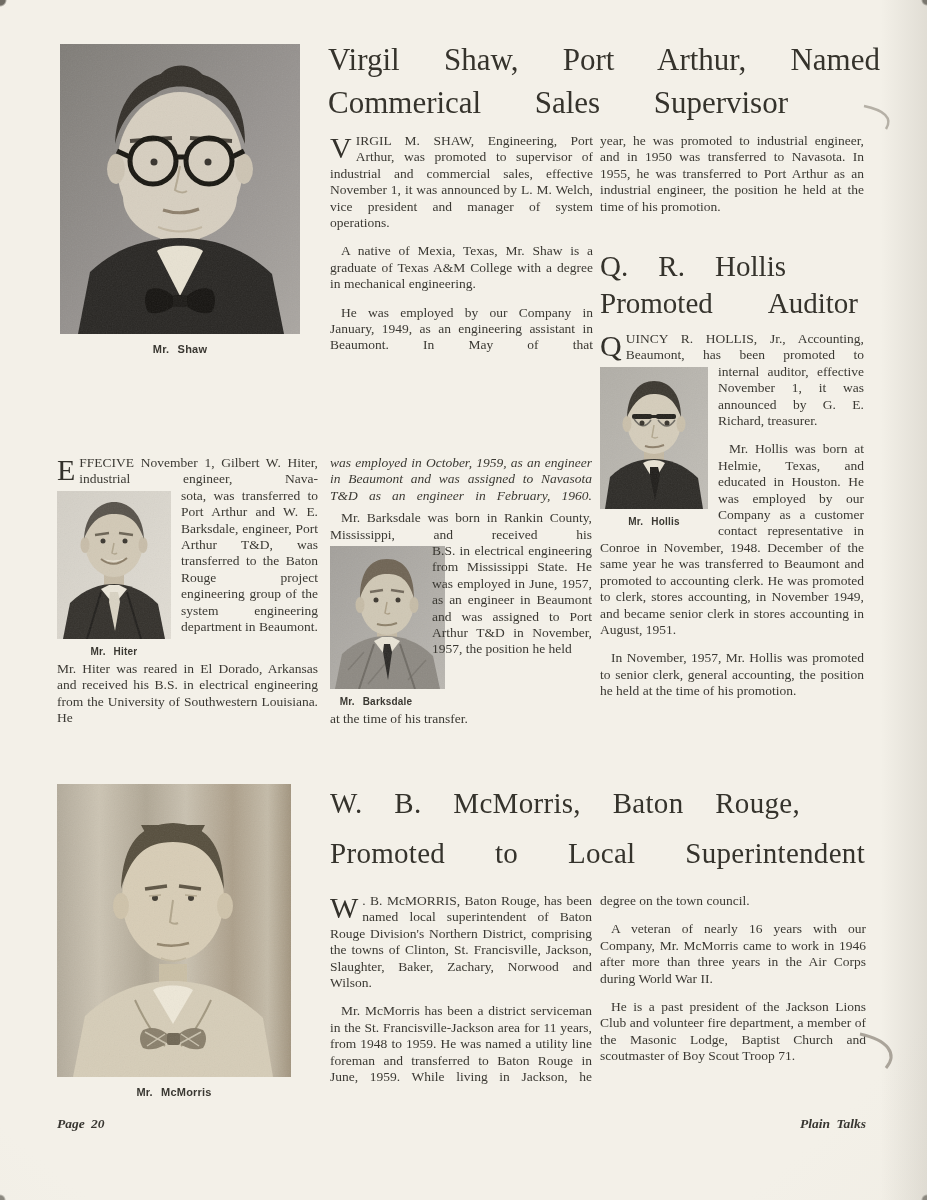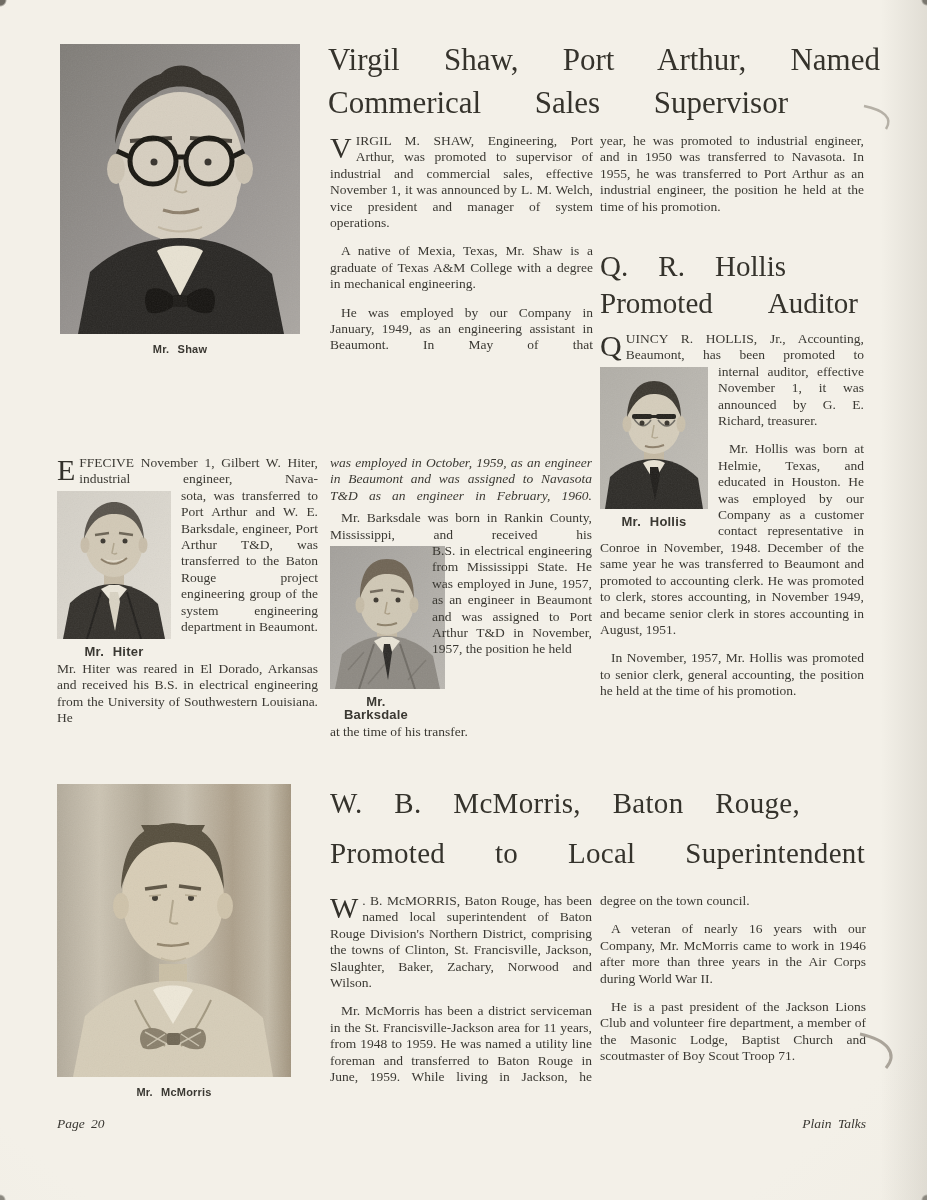--- a/index.html
+++ b/index.html
@@ -29,25 +29,25 @@
   .indent{text-indent:11px;}
   .cont{-moz-text-align-last:justify;text-align-last:justify;}
   .clear{clear:left;}
   .dropcap{float:left;font-size:30px;line-height:25px;padding:2px 4px 0 0;color:#33312b;}
   
   figure{margin:0;padding:0;}
   .caption{font-family:"Liberation Sans","DejaVu Sans",sans-serif;font-weight:bold;
            font-size:11px;line-height:13px;color:#3a3832;text-align:center;
            word-spacing:5px;letter-spacing:0.2px;margin-top:9px;}
   .float-fig{float:left;margin:3px 10px 3px 0;}
-  .float-fig .caption{margin-top:6px;font-size:13px;}
+  .float-fig .caption{margin-top:6px;font-size:10px;}
   .photo{display:block;}
   
   .footer-text{font-family:"Liberation Serif","DejaVu Serif",serif;
-               font-style:italic;font-weight:normal;font-size:13.5px;color:#383631;word-spacing:3px;}
+               font-style:italic;font-weight:bold;font-size:13.5px;color:#383631;word-spacing:3px;}
 </style>
 </head>
 <body>
 
 <svg width="0" height="0" style="position:absolute">
   <defs>
     <filter id="grain" x="0" y="0" width="100%" height="100%">
       <feTurbulence type="fractalNoise" baseFrequency="0.8" numOctaves="2" result="n"></feTurbulence>
       <feColorMatrix in="n" type="saturate" values="0"></feColorMatrix>
     </filter>

